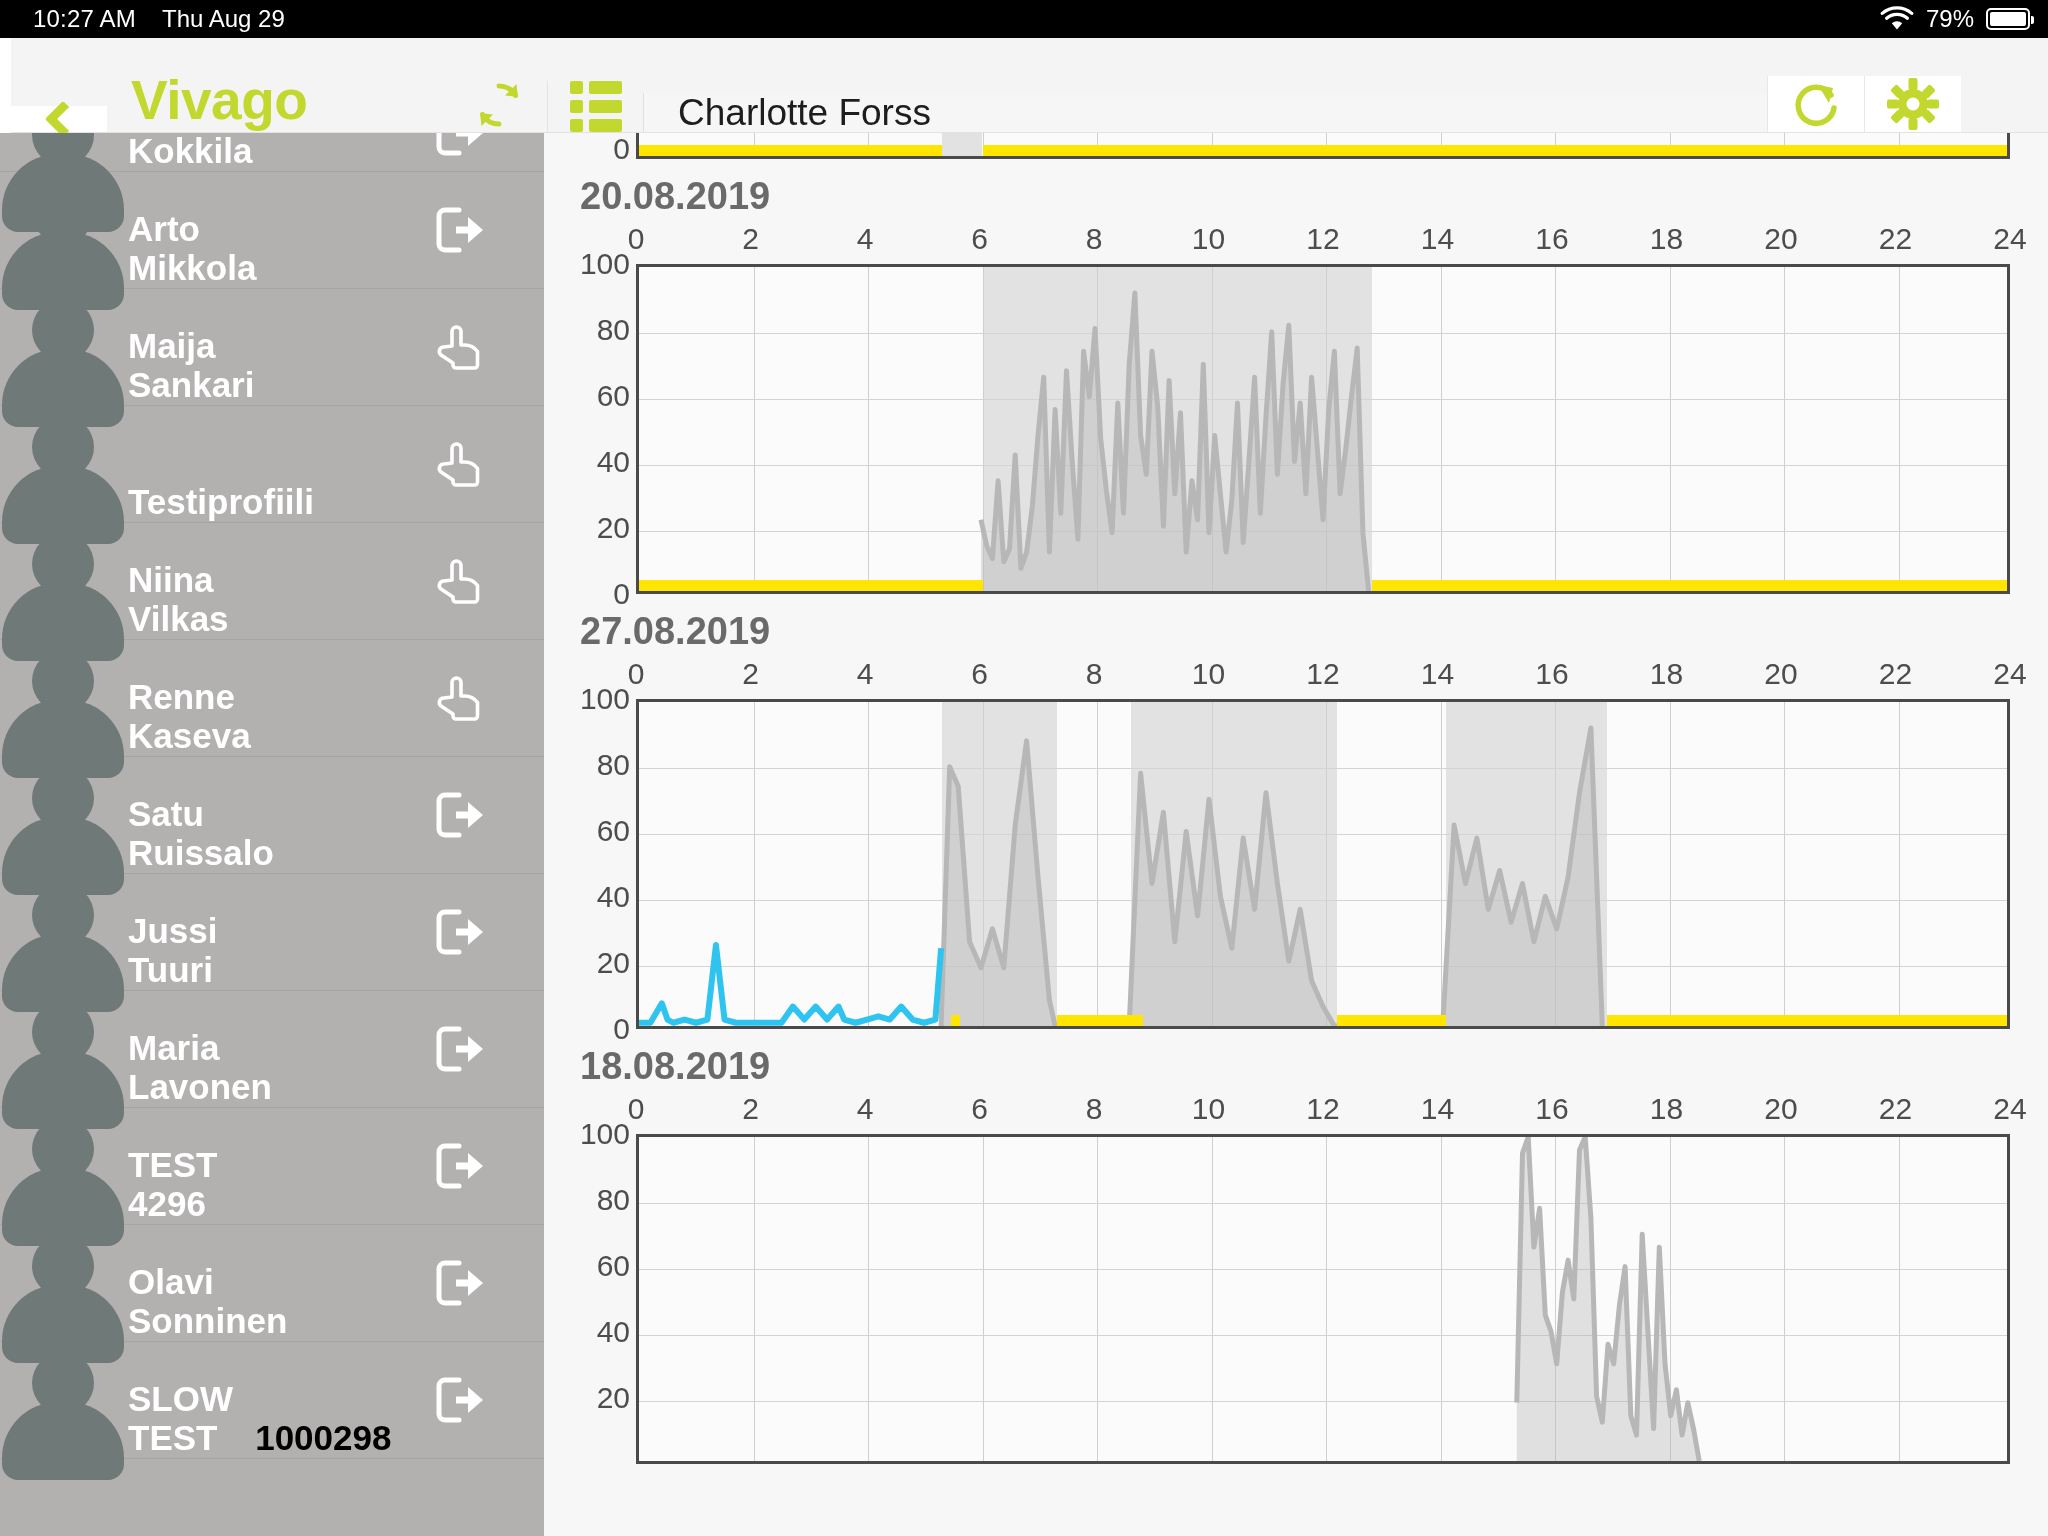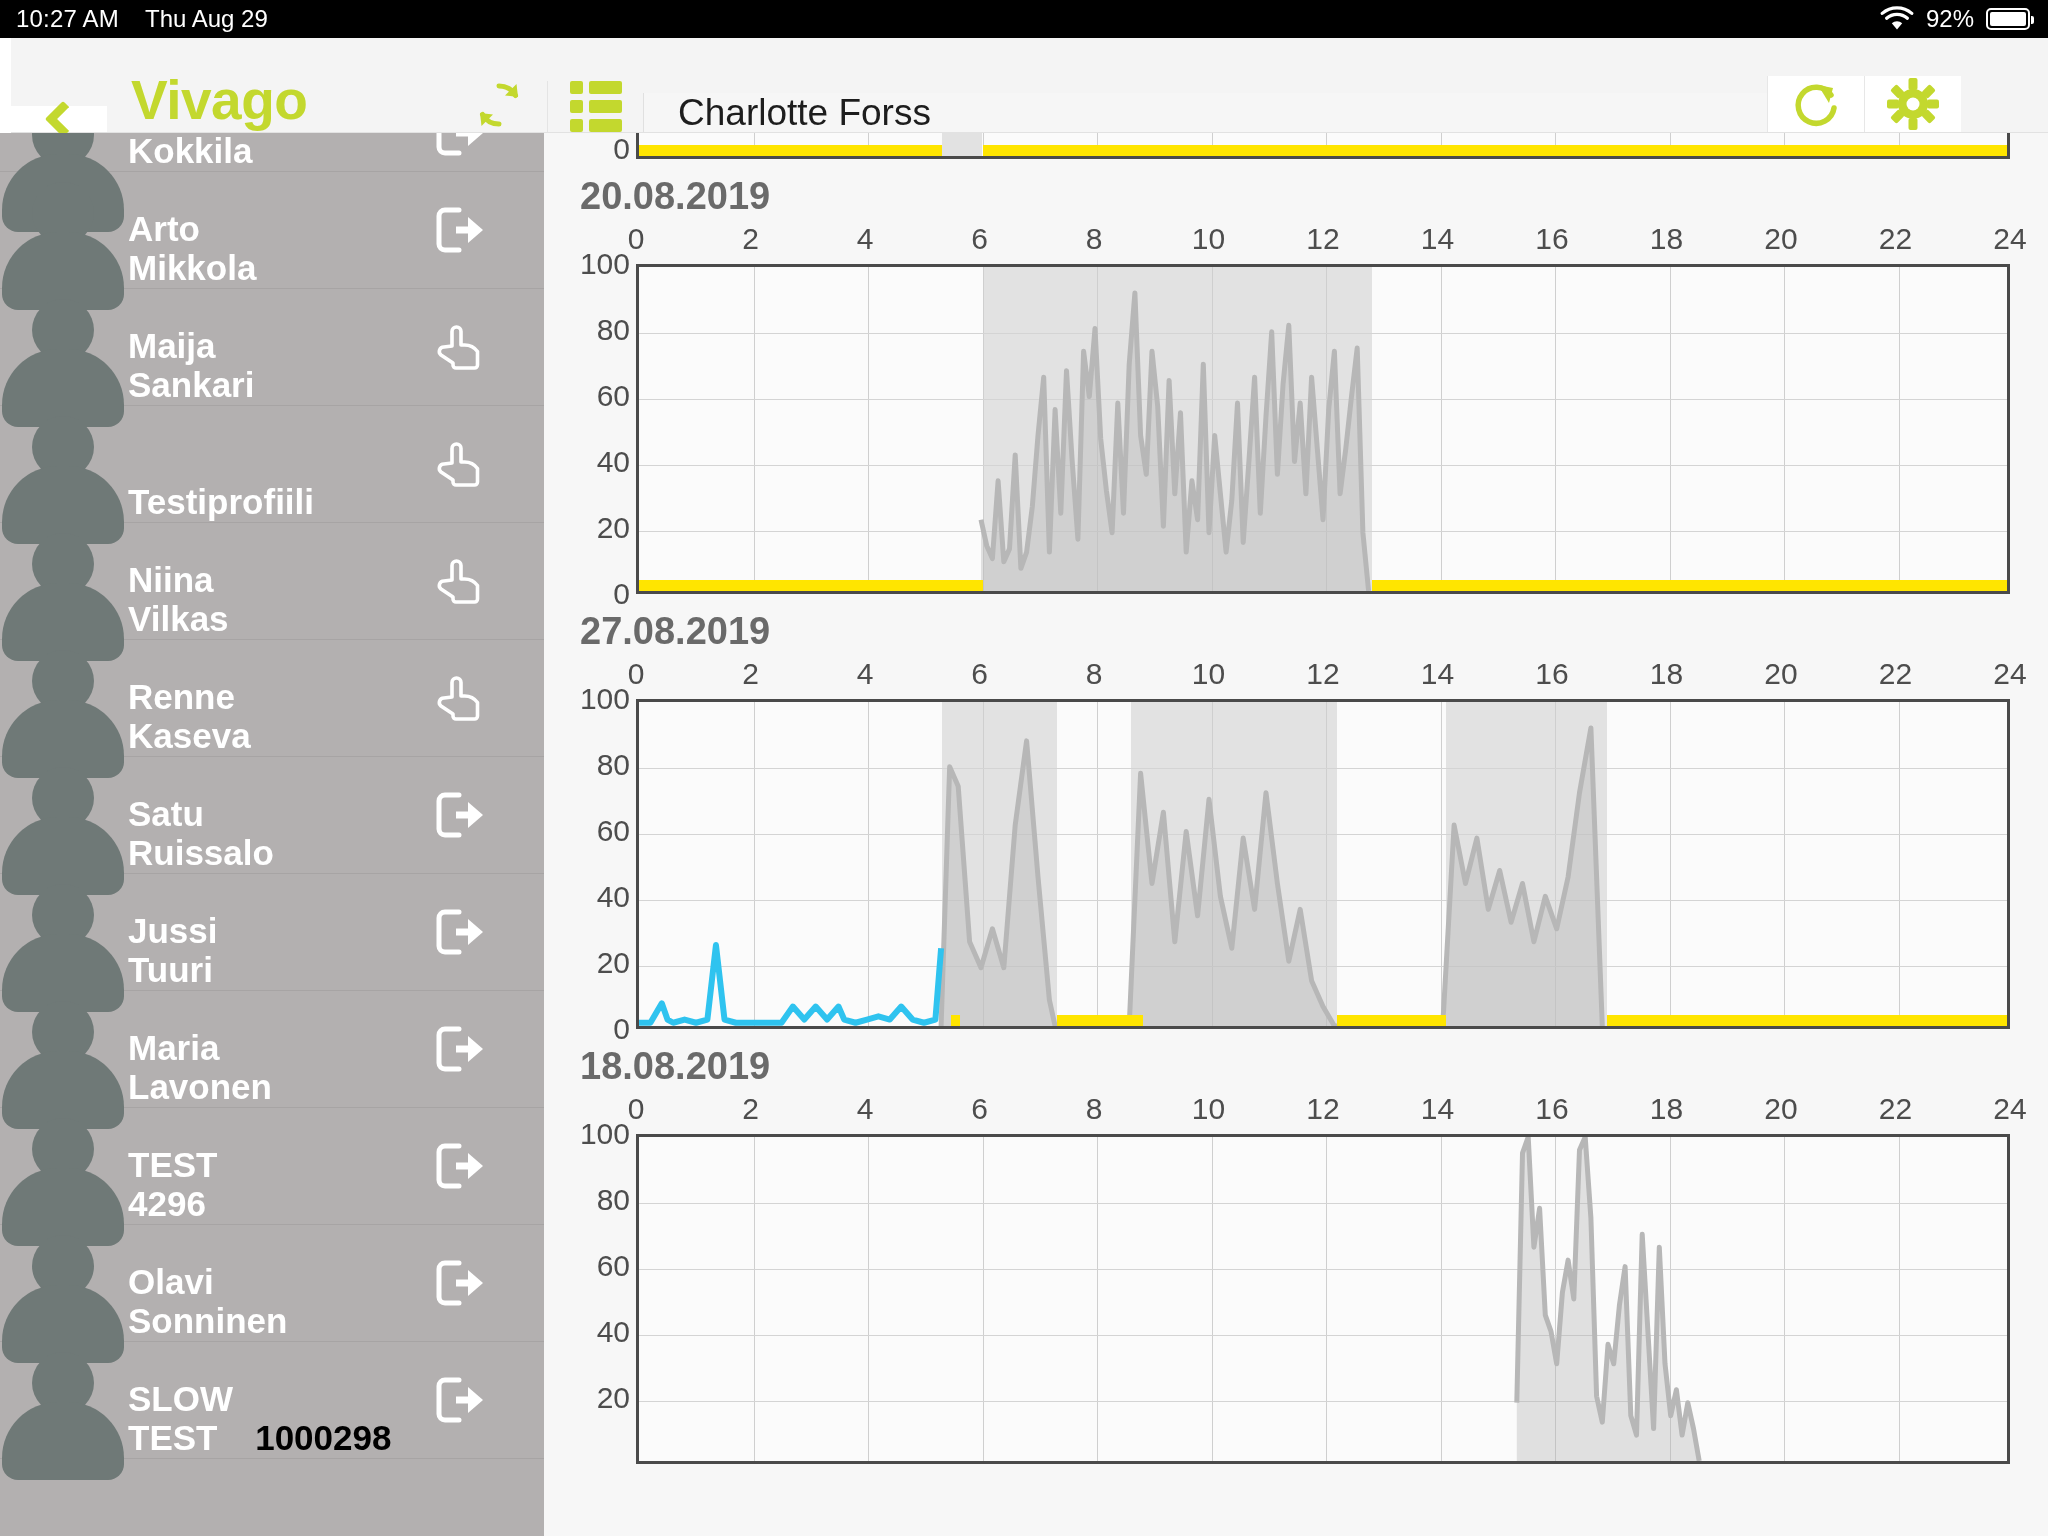--- a/index.html
+++ b/index.html
@@ -10,20 +10,21 @@
     background: #ffffff;
   }
 
   
   .statusbar {
     position: absolute; top: 0; left: 0;
     width: 2048px; height: 38px;
     background: #000000; color: #ffffff;
     display: flex; align-items: center;
     font-size: 24px;
+    padding-left: 17px;
   }
   .sb-time { margin-left: 16px; font-weight: 400; letter-spacing: 0.2px; }
   .sb-date { margin-left: 26px; font-weight: 400; }
   .sb-right { margin-left: auto; display: flex; align-items: center; gap: 12px; margin-right: 18px; }
   .sb-pct { font-size: 24px; }
   .battery {
     width: 44px; height: 22px;
     border: 2.5px solid #fff; border-radius: 5px;
     position: relative; display: inline-block;
   }
@@ -182,21 +183,21 @@
 
 <div class="statusbar">
   <div class="sb-time">10:27 AM</div>
   <div class="sb-date">Thu Aug 29</div>
   <div class="sb-right">
     <svg width="34" height="26" viewBox="0 0 34 26">
       <path d="M17 23.5 L11.8 17.2 a8 8 0 0 1 10.4 0 Z" fill="#fff"></path>
       <path d="M6.6 12.3 a15.5 15.5 0 0 1 20.8 0" stroke="#fff" stroke-width="3.2" fill="none" stroke-linecap="round"></path>
       <path d="M2.2 7.4 a22.5 22.5 0 0 1 29.6 0" stroke="#fff" stroke-width="3.2" fill="none" stroke-linecap="round"></path>
     </svg>
-    <div class="sb-pct">92%</div>
+    <div class="sb-pct">79%</div>
     <div class="battery">
         <i></i>
       </div>
   </div>
 </div>
 
 <div class="appbar">
   <div class="hdr-back">
     <div class="chev"></div>
   </div>

